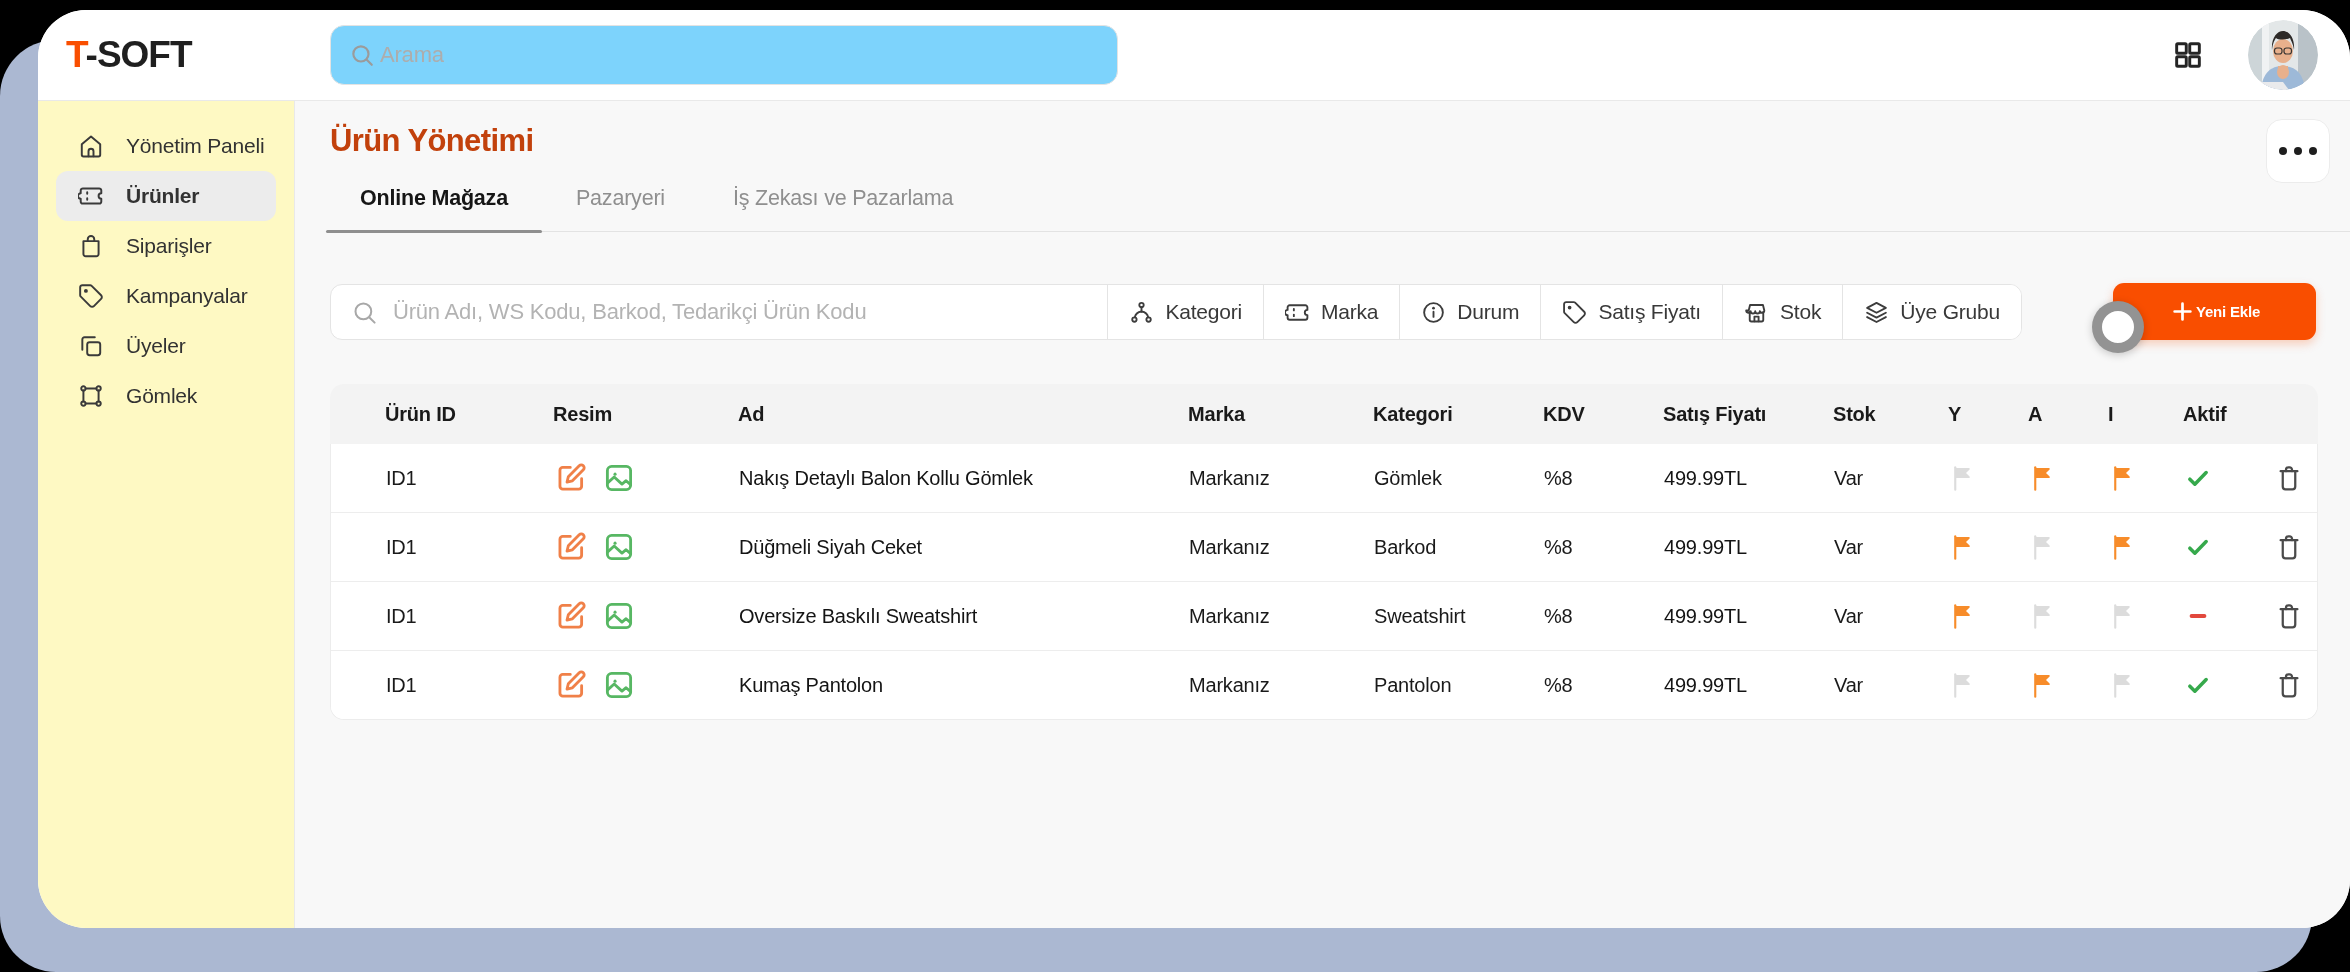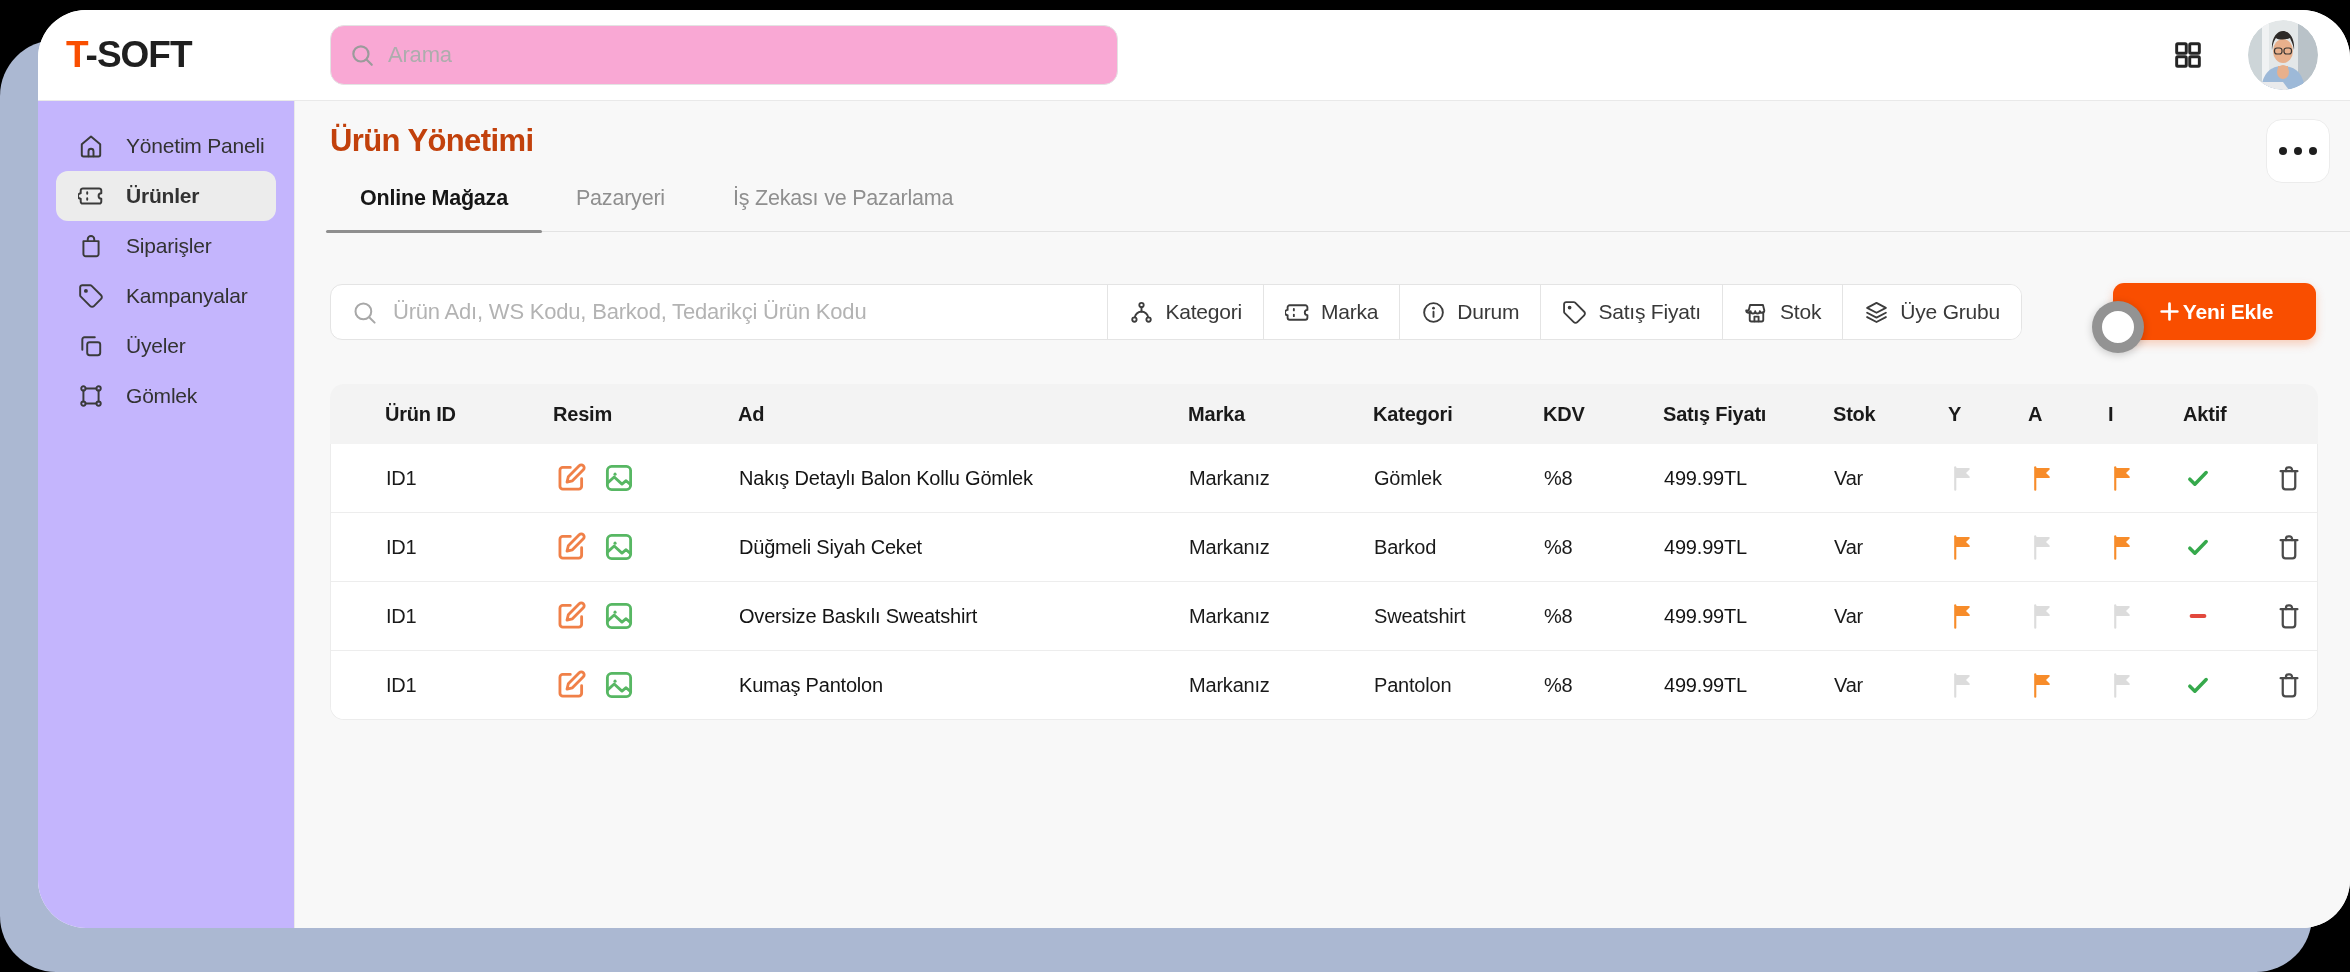--- a/index.html
+++ b/index.html
@@ -10,50 +10,50 @@
   }
   svg{display:block}
   
   .bg-card{position:absolute;left:0;top:40px;width:2312px;height:932px;background:#ABB8D2;border-radius:56px;}
   
   .window{position:absolute;left:38px;top:10px;width:2312px;height:918px;background:#fff;border-radius:48px;overflow:hidden;display:flex;flex-direction:column;}
   
   .app-header{position:relative;height:90px;flex:0 0 90px;background:#fff;border-bottom:1px solid #E9E9E9;display:flex;align-items:center;}
   .logo{margin-left:28px;font-size:37px;font-weight:800;letter-spacing:-1px;color:#1f1f1f;cursor:default;}
   .logo .accent{color:#F94E00;}
-  .top-search{position:absolute;left:292px;top:15px;width:788px;height:60px;border:1.5px solid #E3E3E3;border-radius:14px;background:#f9a8d4;display:flex;align-items:center;box-sizing:border-box;padding:0 18px;gap:11px;}
+  .top-search{position:absolute;left:292px;top:15px;width:788px;height:60px;border:1.5px solid #E3E3E3;border-radius:14px;background:#7dd3fc;display:flex;align-items:center;box-sizing:border-box;padding:0 18px;gap:3px;}
   .top-search input{border:none;outline:none;font-size:22px;flex:1;color:#333;background:transparent;font-family:"Liberation Sans",sans-serif;letter-spacing:-0.2px;}
   .top-search input::placeholder{color:#ADADAD;}
   .header-right{margin-left:auto;display:flex;align-items:center;gap:44px;padding-right:32px;}
   .avatar{width:70px;height:70px;border-radius:50%;overflow:hidden;flex:0 0 70px;cursor:pointer;}
   .apps-btn{cursor:pointer;color:#242424;}
   
   .app-body{flex:1;display:flex;min-height:0;}
-  .sidebar{width:257px;flex:0 0 257px;background:#c4b5fd;border-right:1px solid #E9E9E9;padding-top:20px;box-sizing:border-box;}
+  .sidebar{width:257px;flex:0 0 257px;background:#fef9c3;border-right:1px solid #E9E9E9;padding-top:20px;box-sizing:border-box;}
   .side-item{height:50px;margin:0 18px 0 18px;display:flex;align-items:center;gap:22px;padding-left:22px;border-radius:12px;color:#323232;font-size:21px;font-weight:500;cursor:pointer;}
   .side-item .s-icon{color:#3A3A3A;width:26px;height:26px;}
   .side-item.active{background:#ECECEC;font-weight:700;}
   .main{flex:1;background:#F8F8F8;position:relative;}
   
   .page-title{position:absolute;left:35px;top:22px;font-size:31px;font-weight:700;color:#c2410c;letter-spacing:-0.6px;}
   .more-btn{position:absolute;right:20px;top:18px;width:64px;height:64px;background:#fff;border:1.5px solid #ECECEC;border-radius:16px;display:flex;align-items:center;justify-content:center;gap:7px;cursor:pointer;box-sizing:border-box;}
   .more-btn i{width:8px;height:8px;border-radius:50%;background:#1E1E1E;}
   
   .tabs{position:absolute;left:31px;right:0;top:85px;border-bottom:1.5px solid #E3E3E3;display:flex;gap:68px;padding-left:34px;}
   .tab{position:relative;padding-bottom:20px;font-size:21.5px;color:#8F8F8F;font-weight:500;cursor:pointer;}
   .tab.active{color:#161616;font-weight:700;}
   .tab.active::after{content:"";position:absolute;left:-34px;right:-34px;bottom:-2px;height:3px;background:#8F8F8F;border-radius:2px;}
   
   .filter-bar{position:absolute;left:35px;top:183px;width:1692px;height:56px;background:#fff;border:1.5px solid #E4E4E4;border-radius:12px;display:flex;box-sizing:border-box;overflow:hidden;}
   .filter-search{flex:1;display:flex;align-items:center;gap:13px;padding:0 20px;}
   .filter-search input{border:none;outline:none;flex:1;font-size:22px;color:#333;background:transparent;font-family:"Liberation Sans",sans-serif;letter-spacing:-0.2px;}
   .filter-search input::placeholder{color:#B3B3B3;}
   .fbtn{display:flex;align-items:center;gap:11px;padding:0 21px;border-left:1.5px solid #E4E4E4;font-size:21px;color:#393939;font-weight:500;cursor:pointer;white-space:nowrap;background:#fff;}
   .fbtn .f-icon{color:#3D3D3D;}
-  .add-btn{position:absolute;left:1818px;top:182px;width:203px;height:57px;background:#F94E00;border:none;border-radius:11px;color:#fff;font-size:21px;font-weight:600;display:flex;align-items:center;justify-content:center;cursor:pointer;font-family:"Liberation Sans",sans-serif;box-shadow:0 4px 10px rgba(249,78,0,.25);letter-spacing:-0.2px;}
+  .add-btn{position:absolute;left:1818px;top:182px;width:203px;height:57px;background:#F94E00;border:none;border-radius:11px;color:#fff;font-size:15px;font-weight:600;display:flex;align-items:center;justify-content:center;cursor:pointer;font-family:"Liberation Sans",sans-serif;box-shadow:0 4px 10px rgba(249,78,0,.25);letter-spacing:-0.2px;}
   .cursor-ring{position:absolute;left:1797px;top:200px;width:52px;height:52px;box-sizing:border-box;border:10px solid rgba(128,128,128,.85);background:#fff;border-radius:50%;box-shadow:0 2px 8px rgba(0,0,0,.2);z-index:5;}
   
   .table{position:absolute;left:35px;top:283px;width:1988px;}
   .trow{display:grid;grid-template-columns:175px 185px 450px 185px 170px 120px 170px 115px 80px 80px 75px 90px 1fr;align-items:center;}
   .thead{height:60px;background:#F3F3F3;border-radius:14px 14px 0 0;font-size:20px;font-weight:700;color:#1E1E1E;}
   .tbody{background:#fff;border:1px solid #ECECEC;border-top:none;border-radius:0 0 14px 14px;overflow:hidden;}
   .trow.body{height:68px;border-bottom:1px solid #EDEDED;background:#fff;}
   .tbody .trow.body:last-child{border-bottom:none;}
   .cell{padding-left:48px;font-size:20px;color:#1A1A1A;display:flex;align-items:center;}
   .c0{padding-left:55px;}

